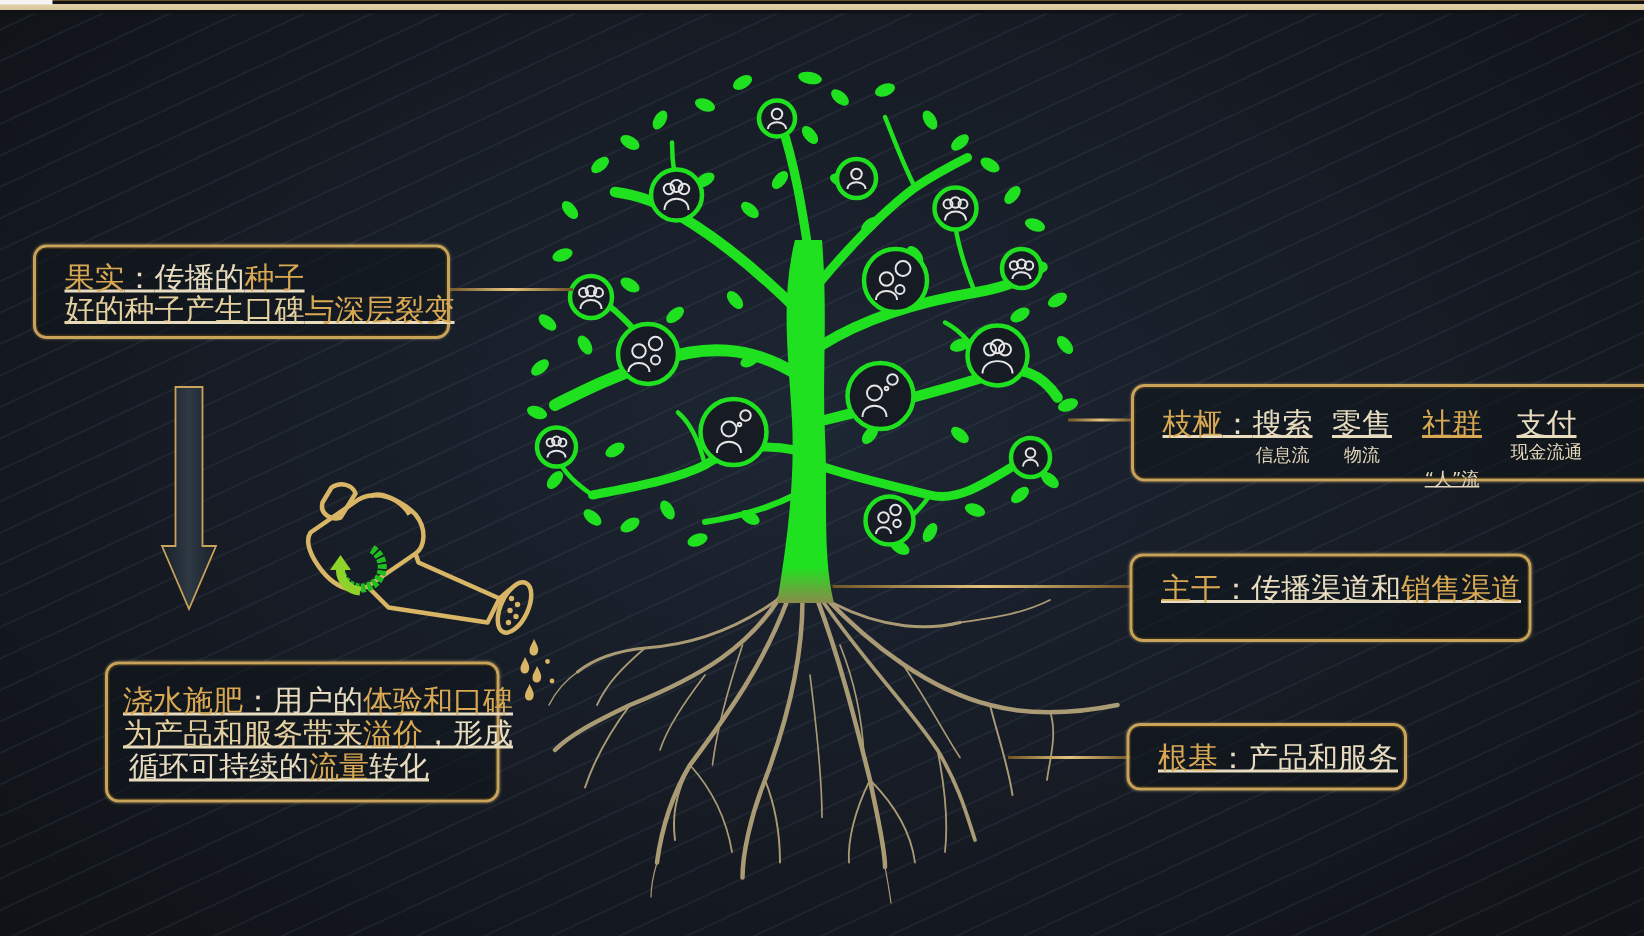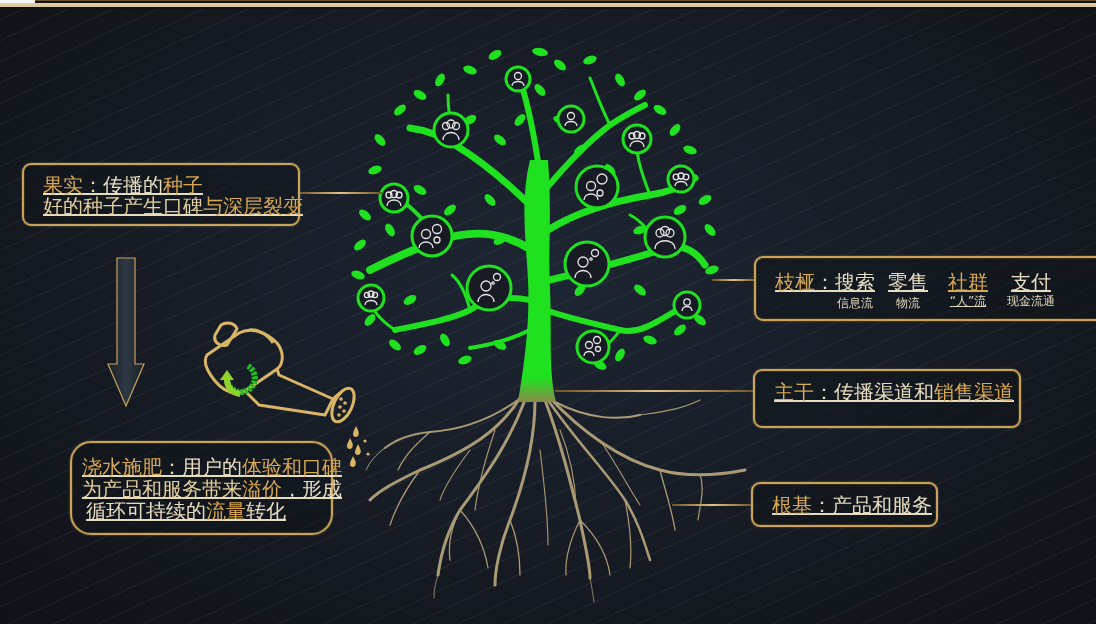--- a/index.html
+++ b/index.html
@@ -258,21 +258,21 @@
       <path d="M158 141 C160 145 162 148 160 151 C158 153 155 152 155 149 C155 146 157 144 158 141 Z"></path>
     </g>
   </svg>
 
   <svg width="44" height="44" style="left:218px;top:358px;">
     <path d="M30 8 A14 14 0 1 1 9 22" fill="none" stroke="#1fbf1f" stroke-width="6" stroke-dasharray="3 1.2"></path>
     <path d="M9 22 A14 14 0 0 0 22 36" fill="none" stroke="#8fd22a" stroke-width="6"></path>
     <path d="M2 22 L9 12 L16 22 Z" fill="#8fd22a"></path>
   </svg>
 
-  <div class="box" style="left:70px;top:441px;width:263px;height:94px;border-radius:21px;">
+  <div class="box" style="left:70px;top:441px;width:263px;height:94px;">
     <div class="txt" style="position:absolute;left:10px;top:14px;">
       <span class="gold">浇水施肥</span><span>：</span><span>用户的</span><span class="gold">体验和口碑</span>
     </div>
     <div class="txt" style="position:absolute;left:10px;top:36px;">
       <span class="gold" style="color:#e4cf9e;">为产品和服务带来</span><span class="gold">溢价</span><span>，形成</span>
     </div>
     <div class="txt" style="position:absolute;left:14px;top:58px;">
       <span>循环可持续的</span><span class="gold">流量</span><span>转化</span>
     </div>
   </div>
@@ -285,21 +285,21 @@
     <div style="position:absolute;left:74px;top:14px;width:50px;text-align:center;">
       <div class="txt">搜索</div>
       <div class="small" style="margin-top:2px;text-align:center;">信息流</div>
     </div>
     <div style="position:absolute;left:126px;top:14px;width:52px;text-align:center;">
       <div class="txt">零售</div>
       <div class="small" style="margin-top:2px;">物流</div>
     </div>
     <div style="position:absolute;left:183px;top:14px;width:58px;text-align:center;">
       <div class="txt gold">社群</div>
-      <div class="small gold" style="margin-top:0;text-decoration:underline;">“人”流</div>
+      <div class="small gold" style="margin-top:18px;text-decoration:underline;">“人”流</div>
     </div>
     <div style="position:absolute;left:244px;top:14px;width:62px;text-align:center;">
       <div class="txt">支付</div>
       <div class="small" style="margin-top:0;">现金流通</div>
     </div>
   </div>
 
   <div class="connector" style="left:555px;top:390px;width:200px;"></div>
   <div class="box" style="left:753px;top:369px;width:268px;height:59px;">
     <div class="txt" style="position:absolute;left:19px;top:11px;">

